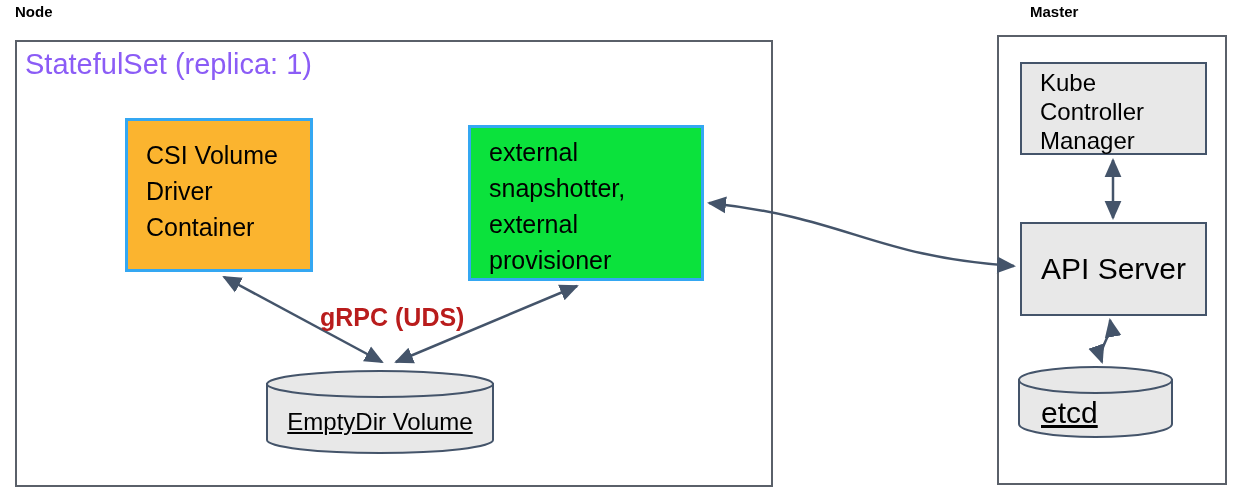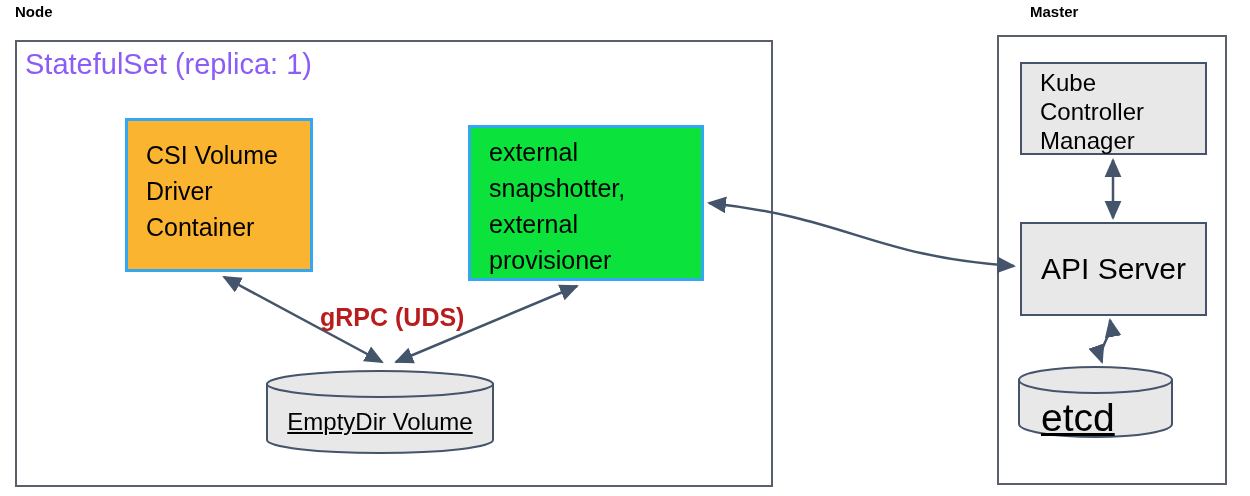--- a/index.html
+++ b/index.html
@@ -66,21 +66,21 @@
     font-size:25px;font-weight:600;color:#b91c1c;z-index:4;margin-top:12px;
   }
   .cyl-label{
     position:absolute;z-index:4;color:#000;text-decoration:underline;
   }
   .emptydir-label{
     left:267px;top:408px;width:226px;
     text-align:center;font-size:24px;
   }
   .etcd-label{
-    left:1041px;top:396px;font-size:39px;
+    left:1041px;top:396px;font-size:30px;
   }
   svg.overlay{
     position:absolute;left:0;top:0;z-index:3;
     pointer-events:none;
   }
 </style>
 </head>
 <body>
 
 <div class="canvas">

